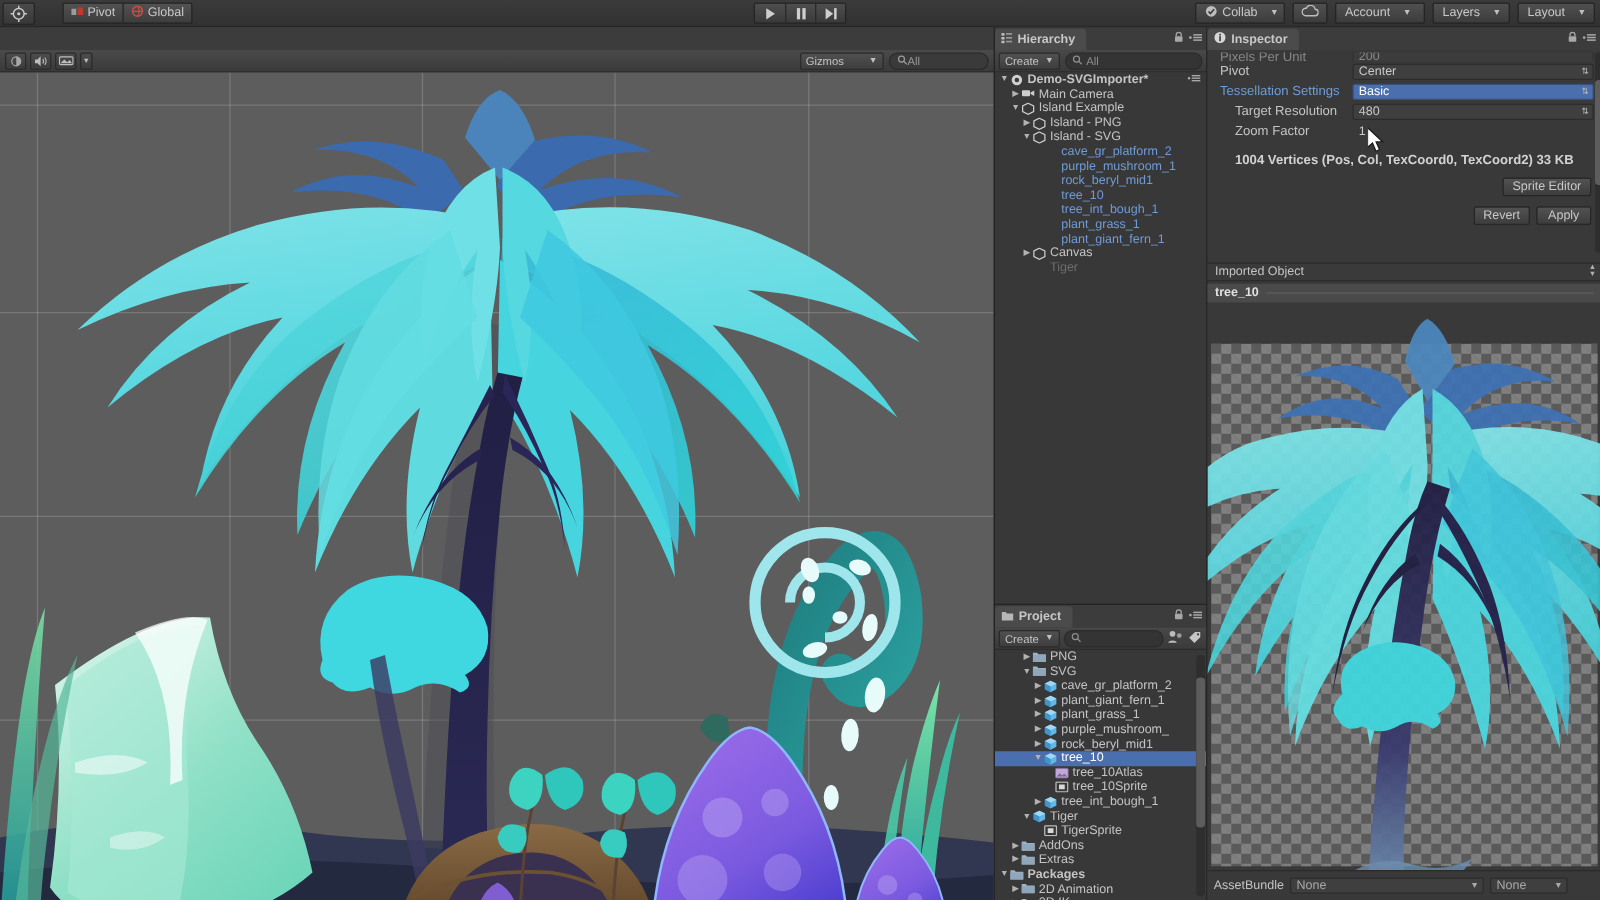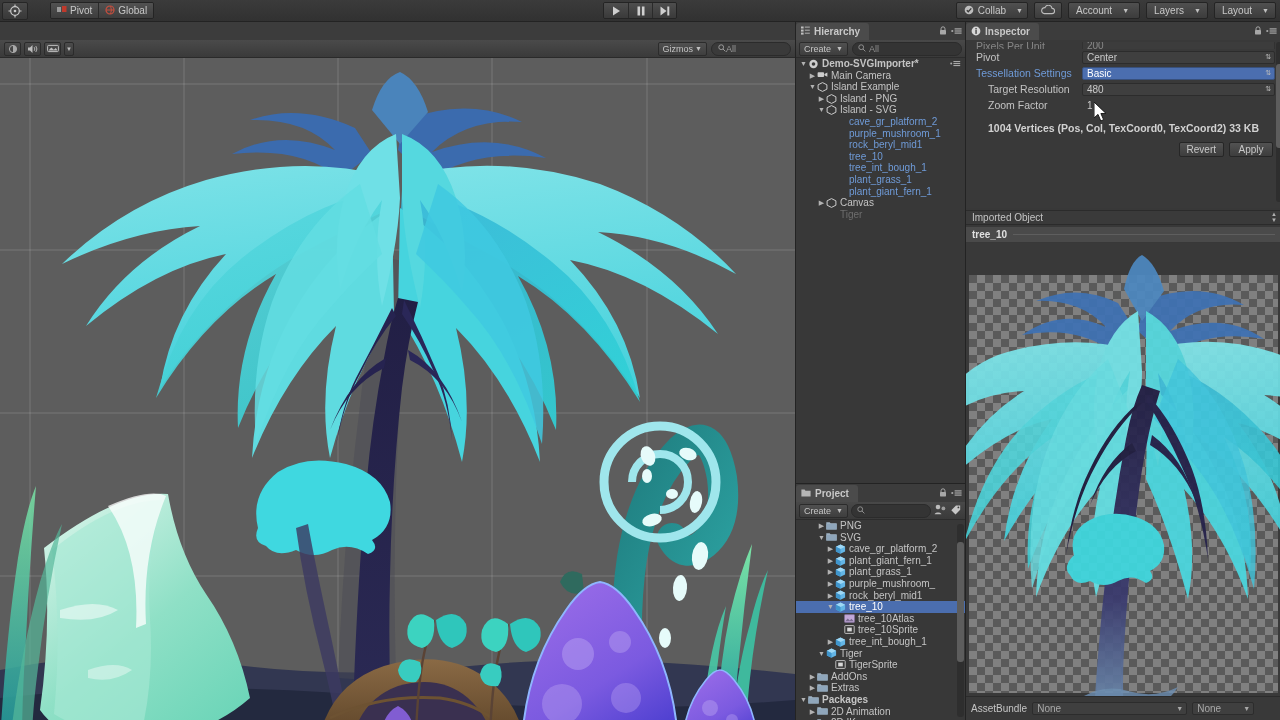--- a/index.html
+++ b/index.html
@@ -50,21 +50,21 @@
   .scene-toolbar {
     position:absolute; left:0; top:18px; width:795px; height:18px;
     background: linear-gradient(#4a4a4a,#3a3a3a);
     border-bottom:1px solid #2a2a2a;
     display:flex; align-items:center; gap:3px; padding:0 4px;
   }
   .sv-ico { width:17px; height:14px; background:linear-gradient(#4c4c4c,#3b3b3b);
     border:1px solid #2b2b2b; border-radius:2px; display:flex; align-items:center; justify-content:center; }
   .sv-right { position:absolute; right:4px; display:flex; align-items:center; gap:4px; }
   .gizmo-btn { height:14px; background:linear-gradient(#505050,#3e3e3e); border:1px solid #2b2b2b;
-    border-radius:2px; display:flex; align-items:center; gap:2px; padding:0 4px; font-size:9px; color:#c4c4c4; cursor:pointer;}
+    border-radius:2px; display:flex; align-items:center; gap:20px; padding:0 4px; font-size:9px; color:#c4c4c4; cursor:pointer;}
   .sv-search { height:14px; width:80px; background:#3a3a3a; border:1px solid #2b2b2b;
     border-radius:7px; display:flex; align-items:center; padding:0 6px; font-size:9px; color:#9a9a9a; }
 
   .scene-canvas { position:absolute; left:0; top:36px; width:795px; height:684px;
     background:#5d5d5d; overflow:hidden; }
 
   
   .hier-panel { position:absolute; left:795px; top:22px; width:170px; height:461px; background:#383838;
     border-left:1px solid #232323; }
   .panel-tabbar { height:18px; background:#3c3c3c; position:relative; display:flex; align-items:flex-end; }
@@ -868,20 +868,23 @@
             <div class="flabel ind">Zoom Factor</div>
             <div class="fval plain">
               <span>1</span>
             </div>
           </div>
         </div>
 
       <div class="verts">1004 Vertices (Pos, Col, TexCoord0, TexCoord2) 33 KB</div>
 
       <div class="btn-row">
+        <div class="ubtn" style="min-width:68px">Sprite Editor</div>
+      </div>
+      <div class="btn-row">
         <div class="ubtn">Revert</div>
         <div class="ubtn">Apply</div>
       </div>
 
       <div style="position:absolute; left:128px; top:62px; pointer-events:none">
         <svg width="15" height="21" viewBox="0 0 15 21">
             <polygon points="0,0 0,16 4,12.4 6.8,19 9.6,17.6 6.9,11.5 12,11.4" fill="#ffffff" stroke="#1a1a1a" stroke-width="1"></polygon>
           </svg>
       </div>
 

